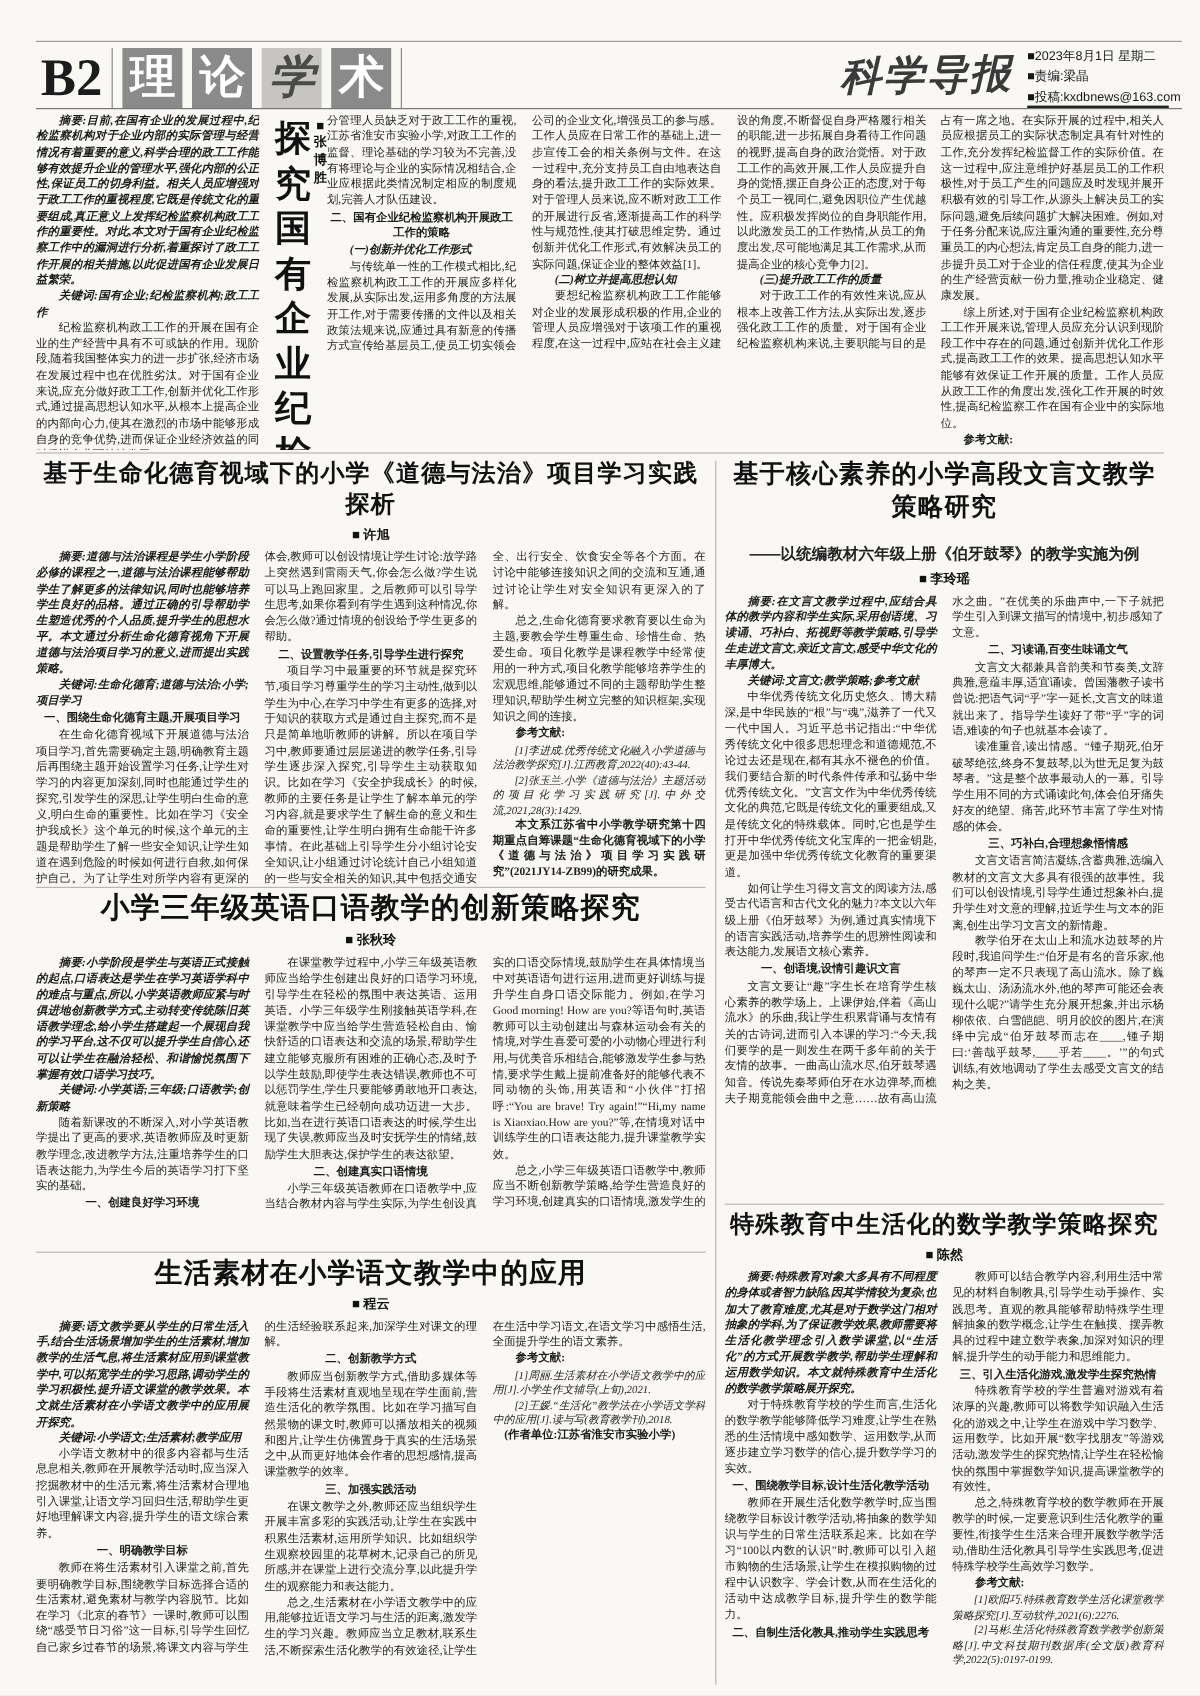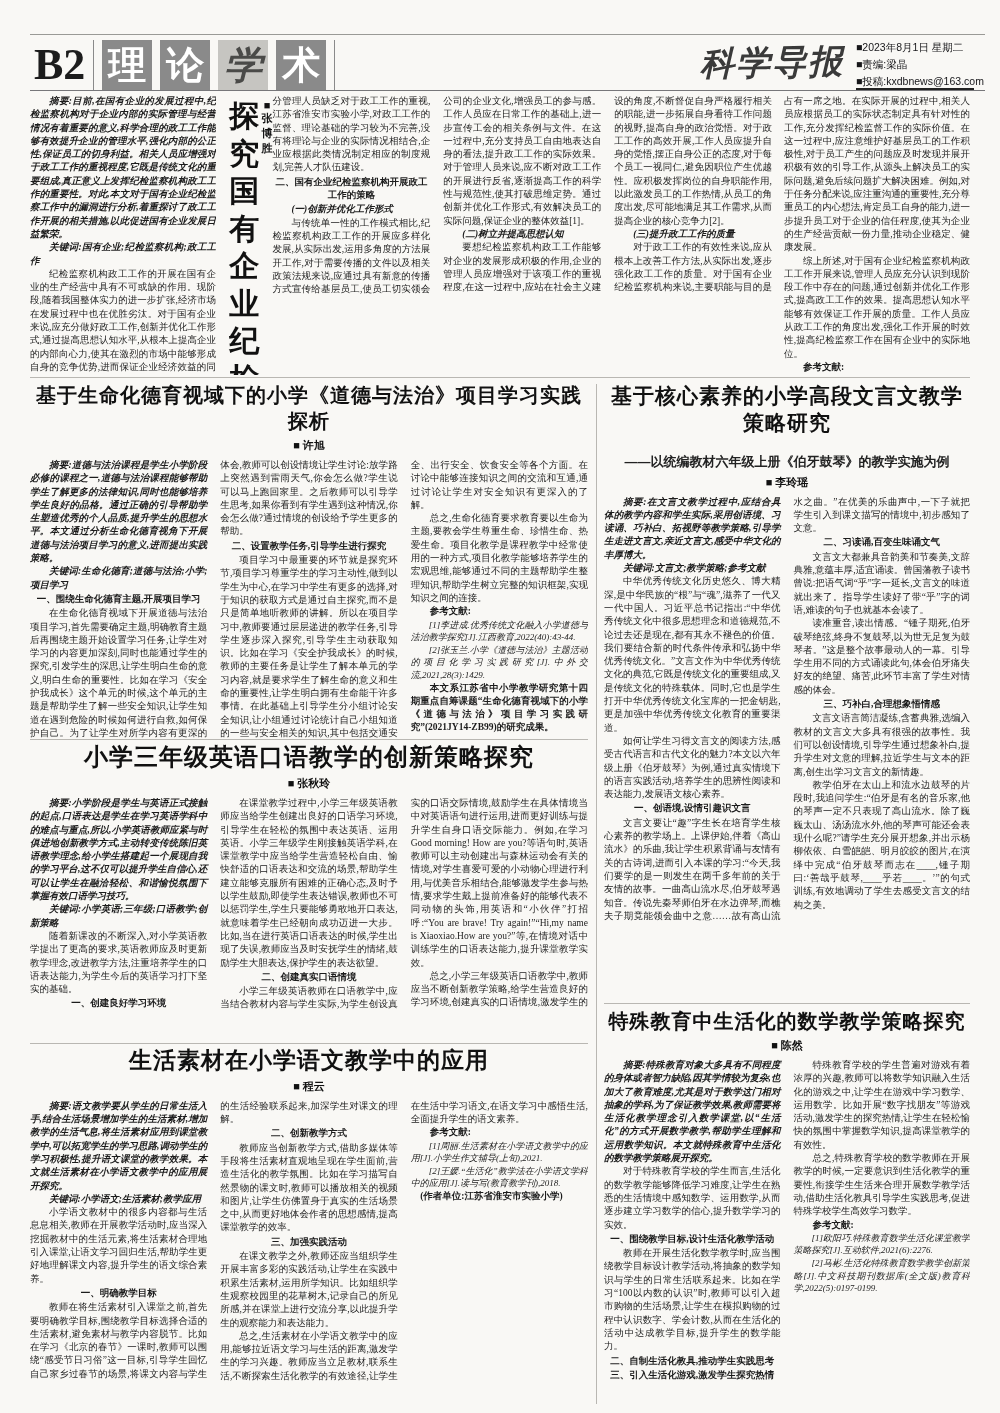--- a/index.html
+++ b/index.html
@@ -199,20 +199,21 @@
 
   <section class="article" id="a6">
     <h2 class="title">特殊教育中生活化的数学教学策略探究</h2>
     <div class="byline">■ 陈然</div>
     <div class="art-flow cols2 flow-a6">
         <p class="blk abstract">摘要:特殊教育对象大多具有不同程度的身体或者智力缺陷,因其学情较为复杂,也加大了教育难度,尤其是对于数学这门相对抽象的学科,为了保证教学效果,教师需要将生活化教学理念引入数学课堂,以“生活化”的方式开展数学教学,帮助学生理解和运用数学知识。本文就特殊教育中生活化的数学教学策略展开探究。</p>
         <p class="blk para">对于特殊教育学校的学生而言,生活化的数学教学能够降低学习难度,让学生在熟悉的生活情境中感知数学、运用数学,从而逐步建立学习数学的信心,提升数学学习的实效。</p>
         <p class="blk heading">一、围绕教学目标,设计生活化教学活动</p>
         <p class="blk para">教师在开展生活化数学教学时,应当围绕教学目标设计教学活动,将抽象的数学知识与学生的日常生活联系起来。比如在学习“100以内数的认识”时,教师可以引入超市购物的生活场景,让学生在模拟购物的过程中认识数字、学会计数,从而在生活化的活动中达成教学目标,提升学生的数学能力。</p>
         <p class="blk heading">二、自制生活化教具,推动学生实践思考</p>
+        <p class="blk para">教师可以结合教学内容,利用生活中常见的材料自制教具,引导学生动手操作、实践思考。直观的教具能够帮助特殊学生理解抽象的数学概念,让学生在触摸、摆弄教具的过程中建立数学表象,加深对知识的理解,提升学生的动手能力和思维能力。</p>
         <p class="blk heading">三、引入生活化游戏,激发学生探究热情</p>
         <p class="blk para">特殊教育学校的学生普遍对游戏有着浓厚的兴趣,教师可以将数学知识融入生活化的游戏之中,让学生在游戏中学习数学、运用数学。比如开展“数字找朋友”等游戏活动,激发学生的探究热情,让学生在轻松愉快的氛围中掌握数学知识,提高课堂教学的有效性。</p>
         <p class="blk para">总之,特殊教育学校的数学教师在开展教学的时候,一定要意识到生活化教学的重要性,衔接学生生活来合理开展数学教学活动,借助生活化教具引导学生实践思考,促进特殊学校学生高效学习数学。</p>
         <p class="blk refs-label">参考文献:</p>
         <p class="blk ref">[1]欧阳巧.特殊教育数学生活化课堂教学策略探究[J].互动软件,2021(6):2276.</p>
         <p class="blk ref">[2]马彬.生活化特殊教育数学教学创新策略[J].中文科技期刊数据库(全文版)教育科学,2022(5):0197-0199.</p>
       </div>
   </section>
 
 </div>

